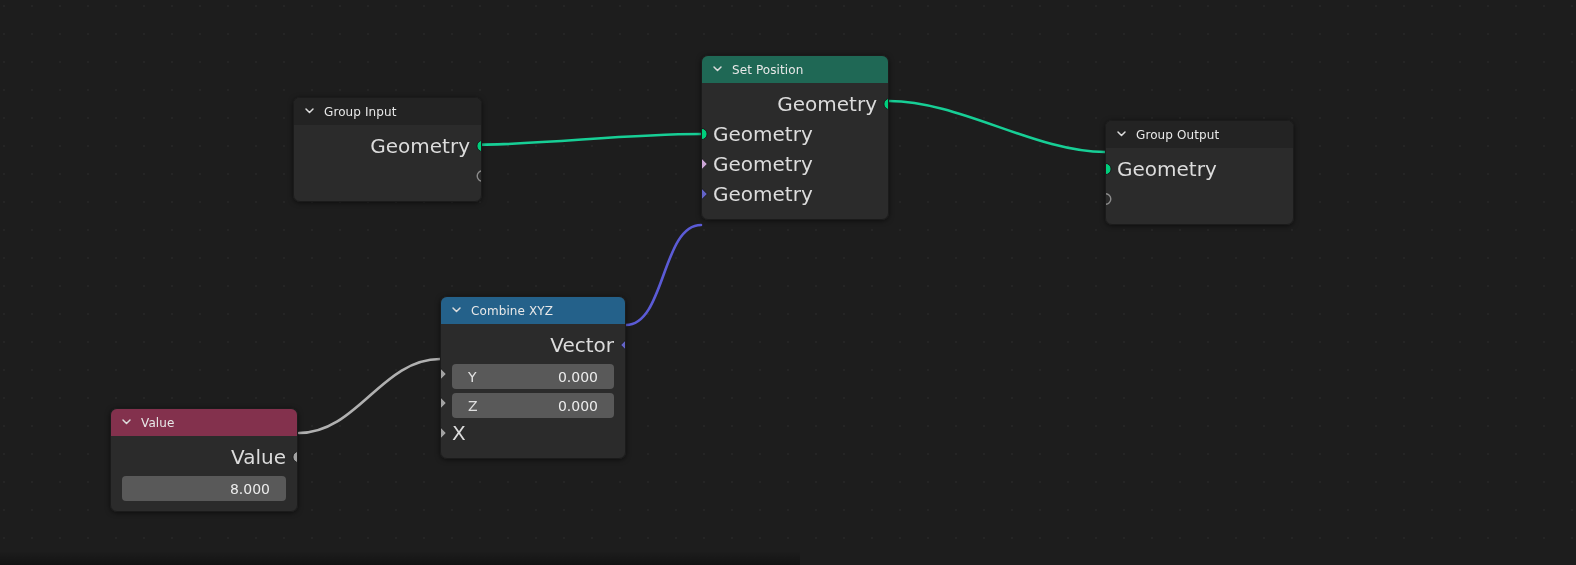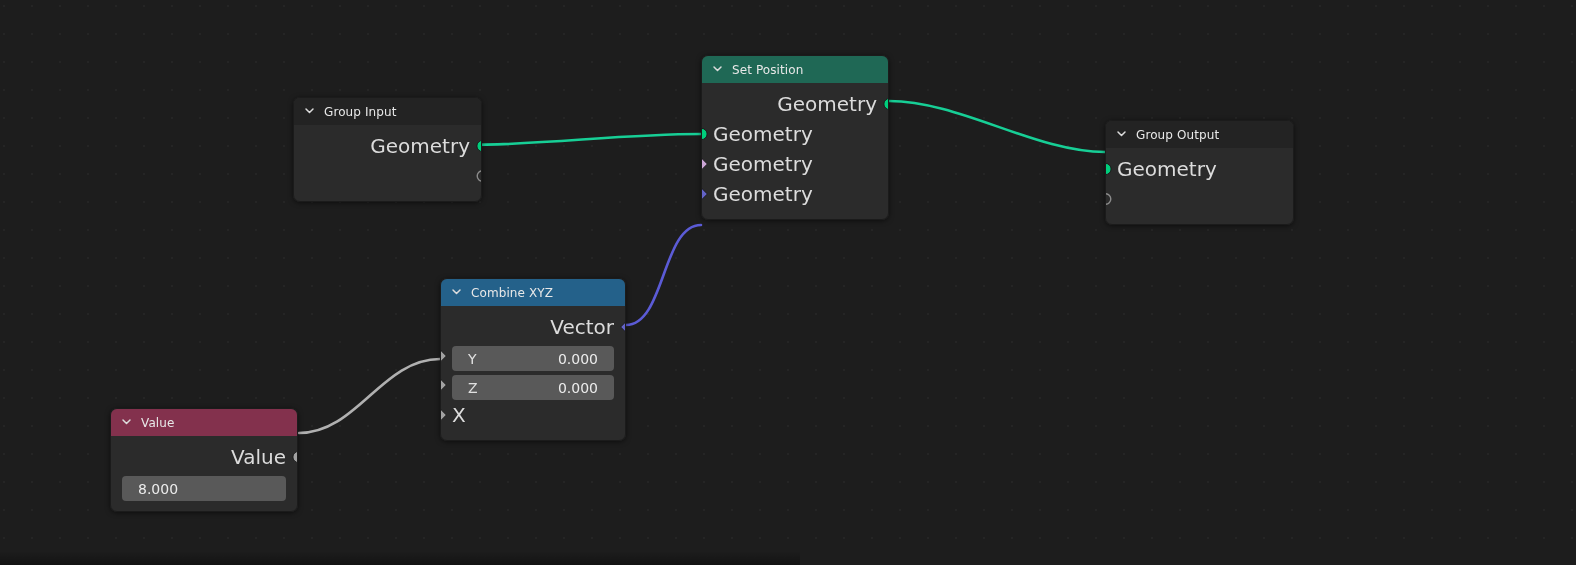--- a/index.html
+++ b/index.html
@@ -88,21 +88,21 @@
     margin:2px 11px;
     height:25px;
     border-radius:4px;
     background:#595959;
     display:flex; align-items:center;
     justify-content:space-between;
     padding:0 16px;
     font-size:14px;
     color:#e6e6e6;
   }
-  .field.centered { justify-content:flex-start; }
+  .field.centered { justify-content:flex-end; }
   .field .fl { color:#e0e0e0; }
   .field .fv { color:#ececec; }
   .field-row { position:relative; height:29px; }
   .field-row .sock.left { left:-7.5px; top:14px; }
   .field-row .field { position:absolute; left:0; right:0; top:2px; }
 </style>
 </head>
 <body>
 
 <div id="editor">
@@ -212,21 +212,21 @@
             <div class="row in blank">
               <span class="sock left">
                 <svg width="13" height="13" viewBox="0 0 13 13">
                   <circle cx="6.5" cy="6.5" r="5.3" fill="none" stroke="#8a8a8a" stroke-width="1.4"></circle>
                 </svg>
               </span>
             </div>
           </div>
         </div>
       </div>
-      <div class="node" style="left: 440px; top: 278px; width: 186px;">
+      <div class="node" style="left: 440px; top: 296px; width: 186px;">
         <div class="node-inner">
           <div class="node-header blue">
             <span class="chev">
               <svg width="11" height="11" viewBox="0 0 11 11">
                 <path d="M2,4 L5.5,7.5 L9,4" fill="none" stroke="#dcdcdc" stroke-width="1.5" stroke-linecap="round" stroke-linejoin="round"></path>
               </svg>
             </span>
             <span>Combine XYZ</span>
           </div>
           <div class="node-body">

